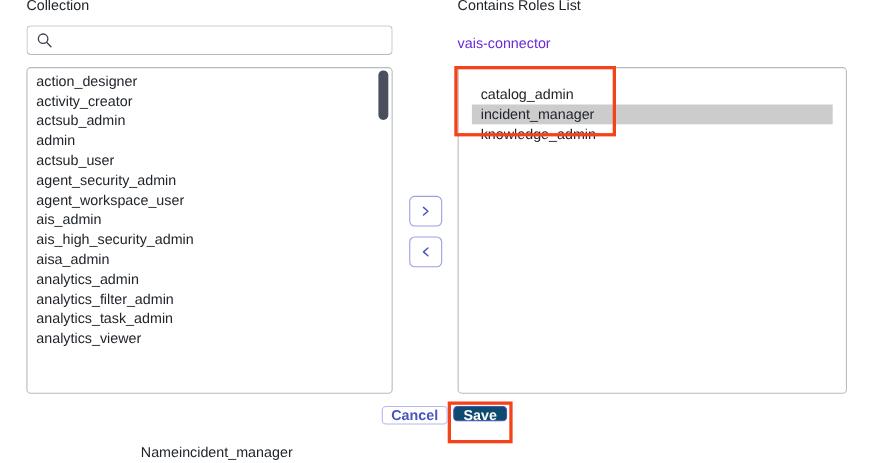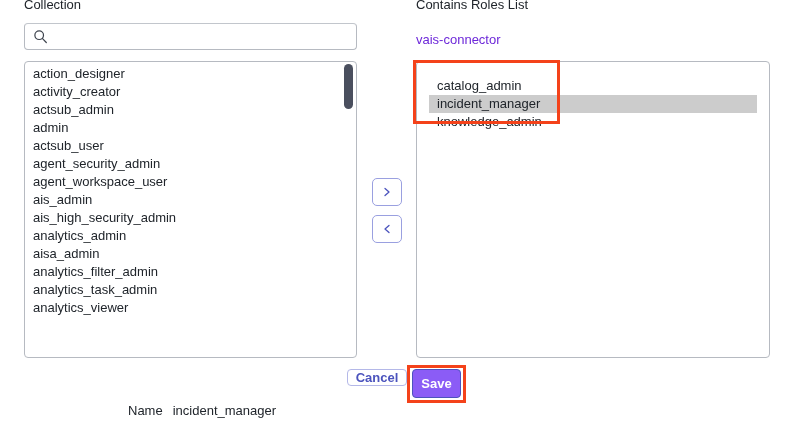--- a/index.html
+++ b/index.html
@@ -213,42 +213,42 @@
     font-size: 13px;
     font-weight: bold;
     cursor: pointer;
     padding: 0;
   }
   #btn-save {
     position: absolute;
     left: 412px;
     top: 369px;
     width: 49px;
-    height: 29px;
+    height: 14px;
     box-sizing: border-box;
     border: 1px solid #4b53bd;
     border-radius: 4px;
-    background: #8b5cf6;
+    background: #0c4a6e;
     color: #ffffff;
     font-family: inherit;
     font-size: 13px;
     font-weight: bold;
     cursor: pointer;
     padding: 0;
   }
 
   
   #name-row {
     left: 128px;
     top: 403px;
     font-size: 13px;
     color: #20252b;
     white-space: nowrap;
   }
-  #name-row .name-label { margin-right: 10px; }
+  #name-row .name-label { }
 </style>
 </head>
 <body>
 
 <div class="abs panel-label" id="left-label">Collection</div>
 
 <div class="abs" id="search-box">
   <span class="mag-wrap">
     <svg class="mag" viewBox="0 0 16 16" aria-hidden="true">
       <circle cx="6.6" cy="6.6" r="4.6" fill="none" stroke="#3d434d" stroke-width="1.3"></circle>
@@ -262,22 +262,22 @@
   <ul id="left-list">
       <li>action_designer</li>
       <li>activity_creator</li>
       <li>actsub_admin</li>
       <li>admin</li>
       <li>actsub_user</li>
       <li>agent_security_admin</li>
       <li>agent_workspace_user</li>
       <li>ais_admin</li>
       <li>ais_high_security_admin</li>
+      <li>aisa_admin</li>
       <li>analytics_admin</li>
-      <li>aisa_admin</li>
       <li>analytics_filter_admin</li>
       <li>analytics_task_admin</li>
       <li>analytics_viewer</li>
     </ul>
   <div id="left-scrollbar">
     <div id="left-scroll-thumb"></div>
   </div>
 </div>
 
 <button class="xfer-btn" id="xfer-right">

